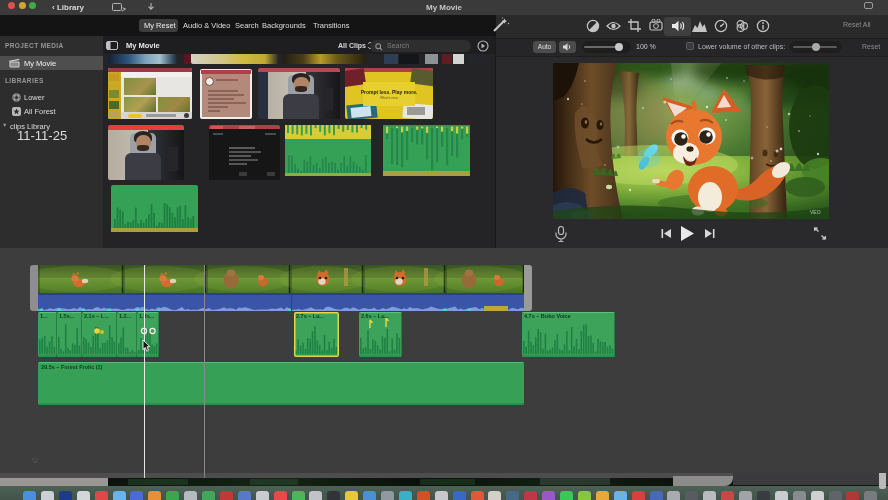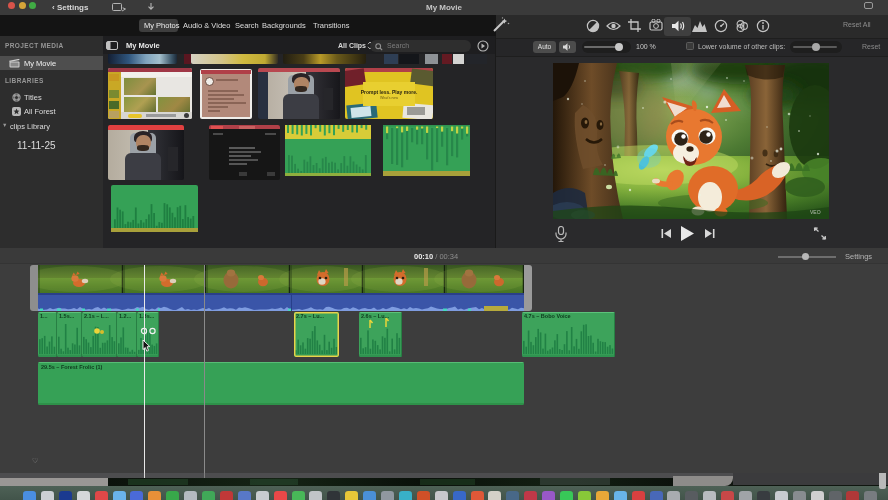--- a/index.html
+++ b/index.html
@@ -4,36 +4,36 @@
 *{margin:0;padding:0;box-sizing:border-box}
 html,body{width:888px;height:500px;overflow:hidden;background:#000}
 body{font-family:"Liberation Sans",sans-serif;position:relative}
 .abs{position:absolute}
 </style></head>
 <body>
 <div class="abs" style="left:0;top:0;width:888px;height:15px;background:#3a3a3a">
 <div class="abs" style="left:8px;top:1.5px;width:7px;height:7px;border-radius:50%;background:#d8534a"></div>
 <div class="abs" style="left:18.5px;top:1.5px;width:7px;height:7px;border-radius:50%;background:#d5a439"></div>
 <div class="abs" style="left:29px;top:1.5px;width:7px;height:7px;border-radius:50%;background:#40ab44"></div>
-<div class="abs" style="left:52px;top:2.5px;font-size:8px;color:#d8d8d8;font-weight:bold">‹ Settings</div>
+<div class="abs" style="left:52px;top:2.5px;font-size:8px;color:#d8d8d8;font-weight:bold">‹ Library</div>
 <svg class="abs" style="left:112px;top:3px" width="14" height="9" viewBox="0 0 14 9">
       <rect x="0.5" y="0.5" width="9" height="7" rx="1" fill="none" stroke="#b4b4b4"></rect>
       <path d="M10 8 l3.5 -2 l-2.8 -1.2" stroke="#b4b4b4" fill="none"></path>
     </svg>
 <svg class="abs" style="left:147px;top:3px" width="8" height="9" viewBox="0 0 8 9">
       <path d="M4 0 V5.6 M1.5 3.6 L4 6.2 L6.5 3.6" stroke="#b4b4b4" stroke-width="1.1" fill="none"></path>
     </svg>
 <div class="abs" style="left:394px;top:2.5px;width:100px;text-align:center;font-size:8px;color:#c6c6c6;font-weight:bold">My Movie</div>
 <svg class="abs" style="left:864px;top:2px" width="9" height="7" viewBox="0 0 9 7">
       <rect x="0.5" y="0.5" width="8" height="6" rx="1.5" fill="none" stroke="#9a9a9a"></rect>
     </svg>
 </div>
 <div class="abs" style="left:0;top:15px;width:496px;height:21px;background:#141414">
 <div class="abs" style="left:139px;top:4px;width:39px;height:13px;background:#3e3e3e;border-radius:3px"></div>
-<span class="abs" style="left:144px;top:6px;font-size:7.5px;color:#ececec">My Photos</span>
+<span class="abs" style="left:144px;top:6px;font-size:7.5px;color:#ececec">My Reset</span>
 <span class="abs" style="left:183px;top:6px;font-size:7.5px;color:#dedede">Audio &amp; Video</span>
 <span class="abs" style="left:235px;top:6px;font-size:7.5px;color:#dedede">Search</span>
 <span class="abs" style="left:262px;top:6px;font-size:7.5px;color:#dedede">Backgrounds</span>
 <span class="abs" style="left:313px;top:6px;font-size:7.5px;color:#dedede">Transitions</span>
 </div>
 <div class="abs" style="left:0;top:36px;width:103px;height:212px;background:#2d2d2d">
 <div class="abs" style="left:5px;top:6px;font-size:6.5px;font-weight:bold;color:#969696;letter-spacing:0.4px">PROJECT MEDIA</div>
 <div class="abs" style="left:0;top:20px;width:103px;height:14px;background:#4e4e4e">
 <svg class="abs" style="left:9px;top:2.5px" width="11" height="9" viewBox="0 0 11 9">
         <rect x="0.5" y="2.5" width="10" height="6" rx="1" fill="#cfcfcf"></rect>
@@ -44,29 +44,29 @@
 </div>
 <div class="abs" style="left:5px;top:41px;font-size:6.5px;font-weight:bold;color:#969696;letter-spacing:0.4px">LIBRARIES</div>
 <svg class="abs" style="left:12px;top:57px" width="9" height="9" viewBox="0 0 9 9">
       <circle cx="4.5" cy="4.5" r="4.2" fill="#9a9a9a"></circle>
       <circle cx="4.5" cy="4.5" r="1.5" fill="#2d2d2d"></circle>
       <circle cx="4.5" cy="1.6" r="1.1" fill="#2d2d2d" opacity="0.45"></circle>
       <circle cx="4.5" cy="7.4" r="1.1" fill="#2d2d2d" opacity="0.45"></circle>
       <circle cx="1.6" cy="4.5" r="1.1" fill="#2d2d2d" opacity="0.45"></circle>
       <circle cx="7.4" cy="4.5" r="1.1" fill="#2d2d2d" opacity="0.45"></circle>
     </svg>
-<div class="abs" style="left:24px;top:57px;font-size:7.5px;color:#dcdcdc">Titles</div>
+<div class="abs" style="left:24px;top:57px;font-size:7.5px;color:#dcdcdc">Lower</div>
 <svg class="abs" style="left:12px;top:71px" width="9" height="9" viewBox="0 0 9 9">
       <rect width="9" height="9" rx="2" fill="#b8b8b8"></rect>
       <path d="M4.5 1.6 L5.4 3.5 L7.5 3.7 L5.9 5.1 L6.4 7.2 L4.5 6 L2.6 7.2 L3.1 5.1 L1.5 3.7 L3.6 3.5 z" fill="#2d2d2d"></path>
     </svg>
 <div class="abs" style="left:24px;top:71px;font-size:7.5px;color:#dcdcdc">All Forest</div>
 <div class="abs" style="left:2px;top:85.5px;font-size:5.5px;color:#9a9a9a">▼</div>
 <div class="abs" style="left:10px;top:86px;font-size:7.5px;color:#dcdcdc">clips Library</div>
-<div class="abs" style="left:17px;top:104px;font-size:10px;color:#dcdcdc">11-11-25</div>
+<div class="abs" style="left:17px;top:92px;font-size:13px;color:#dcdcdc">11-11-25</div>
 </div>
 <div class="abs" style="left:103px;top:36px;width:393px;height:212px;background:#242426">
 <div class="abs" style="left:0;top:0;width:393px;height:18px;background:#1e1e20"></div>
 <svg class="abs" style="left:3px;top:5px" width="12" height="9" viewBox="0 0 12 9">
       <rect x="0.5" y="0.5" width="11" height="8" rx="1.5" fill="none" stroke="#c0c0c0"></rect>
       <rect x="1" y="1" width="3.5" height="7" fill="#c0c0c0"></rect>
     </svg>
 <div class="abs" style="left:23px;top:5px;font-size:7.5px;font-weight:bold;color:#e8e8e8">My Movie</div>
 <div class="abs" style="left:235px;top:5.5px;font-size:7px;color:#d8d8d8;font-weight:bold">All Clips</div>
 <svg class="abs" style="left:264px;top:5px" width="6" height="9" viewBox="0 0 6 9">
@@ -508,26 +508,20 @@
     </svg>
 <svg class="abs" style="left:209px;top:214px" width="10" height="9" viewBox="0 0 10 9">
       <path d="M0 0 L7 4.5 L0 9 Z" fill="#d8d8d8"></path>
       <rect x="7.9" y="0" width="1.6" height="9" fill="#d8d8d8"></rect>
     </svg>
 <svg class="abs" style="left:317px;top:212px" width="14" height="13" viewBox="0 0 14 13">
       <path d="M5.5 4.5 L1.5 0.8 M1.5 0.8 l3.2 0.3 M1.5 0.8 l0.3 3.2 M8.5 8.5 L12.5 12.2 M12.5 12.2 l-3.2 -0.3 M12.5 12.2 l-0.3 -3.2" stroke="#c8c8c8" stroke-width="1.3" fill="none"></path>
     </svg>
 </div>
 <div class="abs" style="left:0;top:248px;width:888px;height:225px;background:#3d3d3d">
-<div class="abs" style="left:0;top:0;width:888px;height:16px;background:#3a3a3a;border-bottom:1px solid #343434">
-<div class="abs" style="left:414px;top:4px;font-size:7.5px;color:#ececec;font-weight:bold">00:10 <span style="color:#8e8e8e;font-weight:normal">/ 00:34</span></div>
-<div class="abs" style="left:778px;top:8px;width:58px;height:1.5px;background:#6e6e6e"></div>
-<div class="abs" style="left:802px;top:4.5px;width:7px;height:7px;border-radius:50%;background:#b8b8b8"></div>
-<div class="abs" style="left:845px;top:4px;font-size:7.5px;color:#b4b4b4">Settings</div>
-</div>
 <svg class="abs" style="left:38px;top:17px" width="486" height="28" viewBox="0 0 486 28" xmlns="http://www.w3.org/2000/svg">
 <defs>
 <linearGradient id="canopy" x1="0" y1="0" x2="0" y2="1">
           <stop offset="0" stop-color="#3a5a22"></stop>
           <stop offset="0.55" stop-color="#567a2c"></stop>
           <stop offset="1" stop-color="#6c9234"></stop>
         </linearGradient>
 <linearGradient id="grassf" x1="0" y1="0" x2="0" y2="1">
           <stop offset="0" stop-color="#6fa036"></stop>
           <stop offset="1" stop-color="#4c7c26"></stop>

